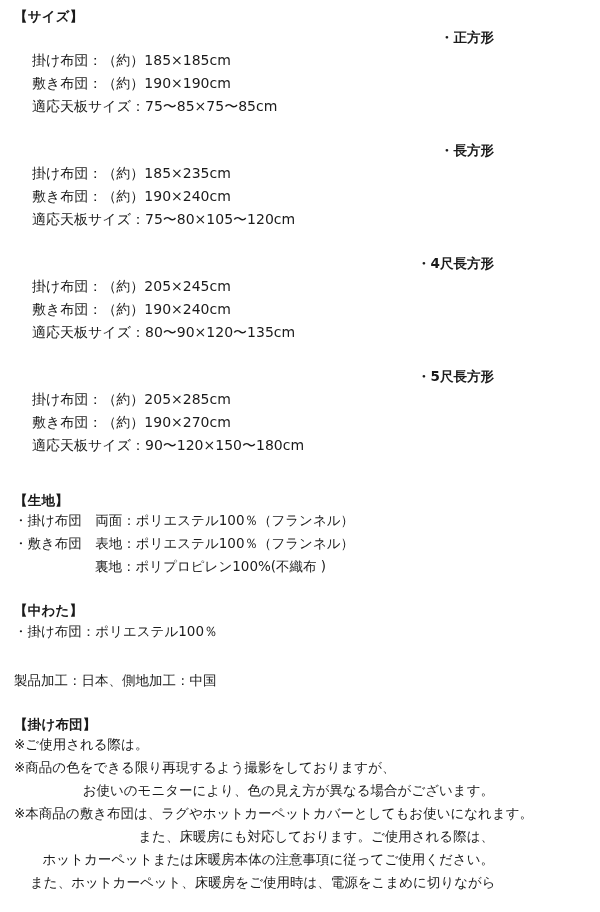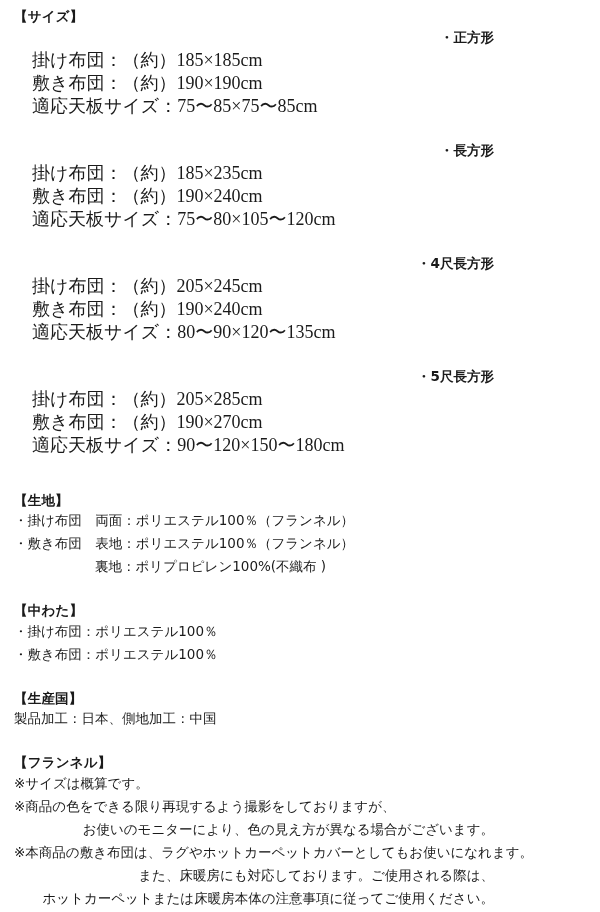--- a/index.html
+++ b/index.html
@@ -34,26 +34,25 @@
     padding: 0;
   }
   .bullet-title {
     font-size: 13.5px;
     font-weight: 700;
     margin: 0;
     padding: 0;
     text-align: right;
   }
   .detail {
-    font-size: 18px;
+    font-size: 14px;
     margin: 0;
     padding: 0;
     padding-left: 18px;
     white-space: pre;
-    font-family: Liberation Serif, serif;
   }
   .lh {
     line-height: 23px;
   }
   .gap-sm { height: 11px; }
   .gap-md { height: 21px; }
   .gap-lg { height: 26px; }
   .note-line {
     font-size: 13.5px;
     line-height: 23px;
@@ -123,35 +122,33 @@
     <div class="fabric-line">・掛け布団　両面：ポリエステル100％（フランネル）</div>
     <div class="fabric-line">・敷き布団　表地：ポリエステル100％（フランネル）</div>
     <div class="fabric-line">　　　　　　裏地：ポリプロピレン100%(不織布 )</div>
   </div>
 
   <div class="gap-lg"></div>
 
   <div>
     <div class="section-head">【中わた】</div>
     <div class="fabric-line">・掛け布団：ポリエステル100％</div>
-    <div class="fabric-line">・敷き布団：ポリエステル100％</div>
   </div>
 
   <div class="gap-lg"></div>
 
   <div>
-    <div class="section-head">【生産国】</div>
     <div class="fabric-line">製品加工：日本、側地加工：中国</div>
   </div>
 
   <div class="gap-lg"></div>
 
   <div>
-    <div class="section-head">【フランネル】</div>
-    <div class="note-line">※サイズは概算です。</div>
+    <div class="section-head">【掛け布団】</div>
+    <div class="note-line">※ご使用される際は。</div>
     <div class="note-line">※商品の色をできる限り再現するよう撮影をしておりますが、</div>
     <div class="note-line note-indent">お使いのモニターにより、色の見え方が異なる場合がございます。</div>
     <div class="note-line">※本商品の敷き布団は、ラグやホットカーペットカバーとしてもお使いになれます。</div>
     <div class="note-line note-indent">また、床暖房にも対応しております。ご使用される際は、</div>
     <div class="note-line note-indent">ホットカーペットまたは床暖房本体の注意事項に従ってご使用ください。</div>
     <div class="note-line note-indent">また、ホットカーペット、床暖房をご使用時は、電源をこまめに切りながら</div>
 
   </div>
 
 </div>

